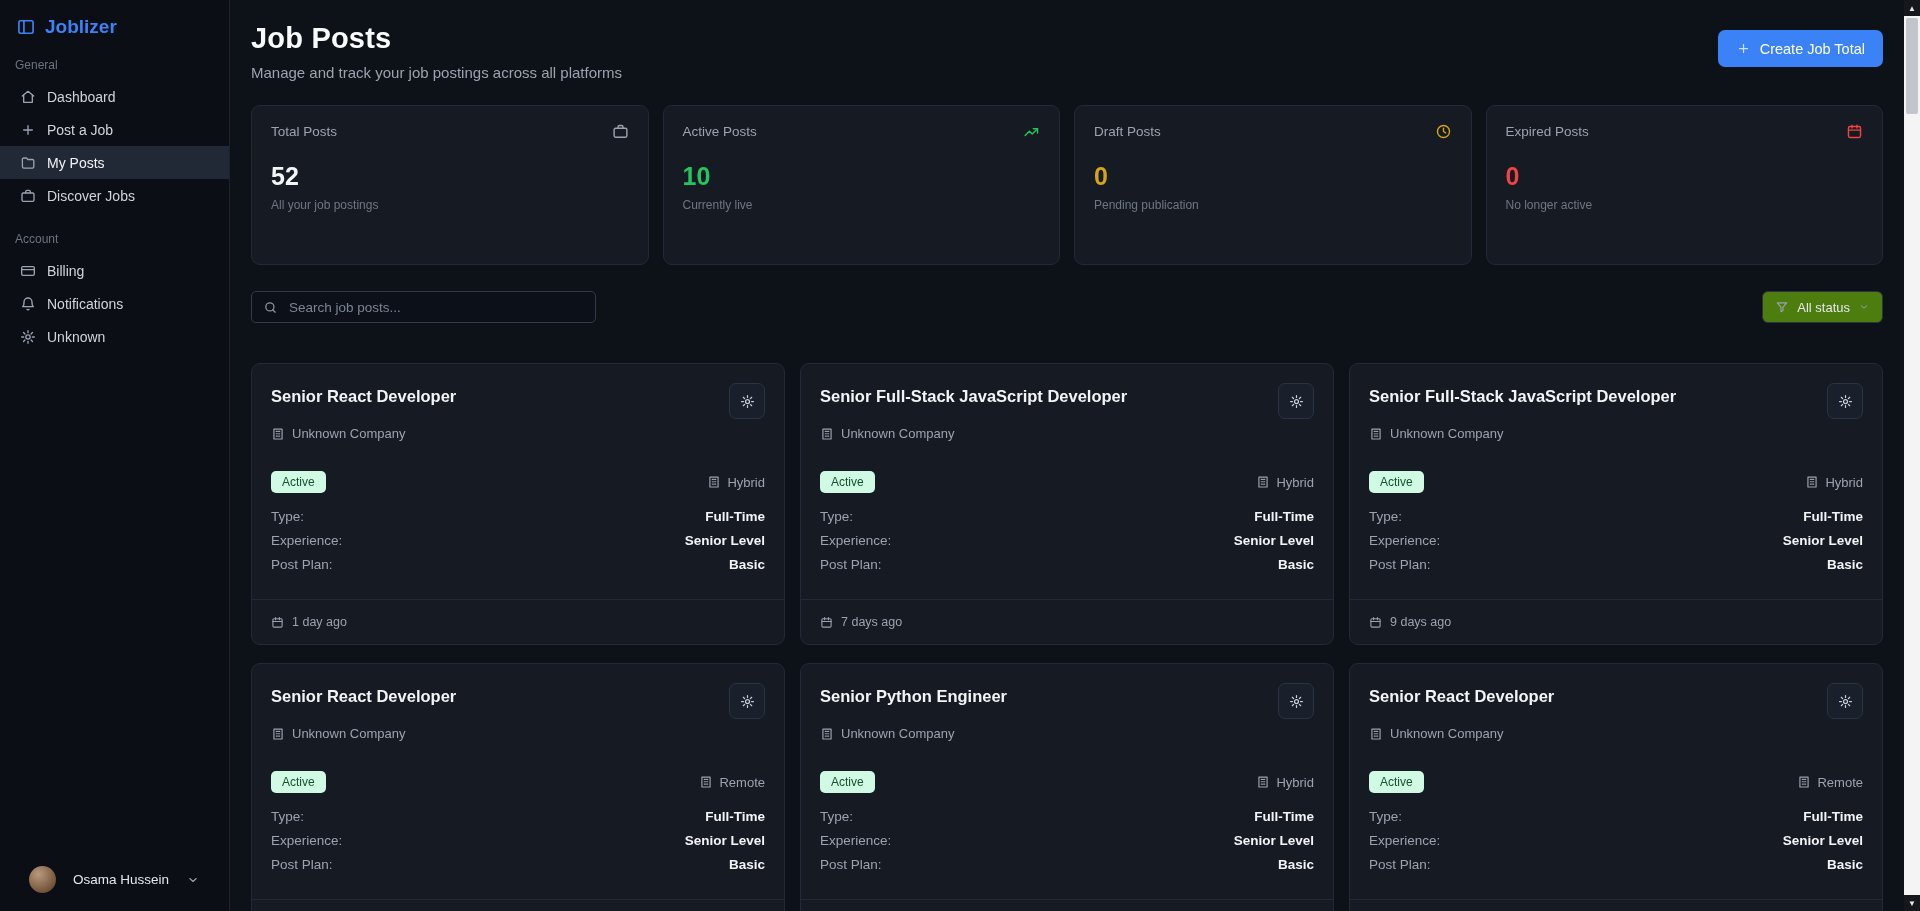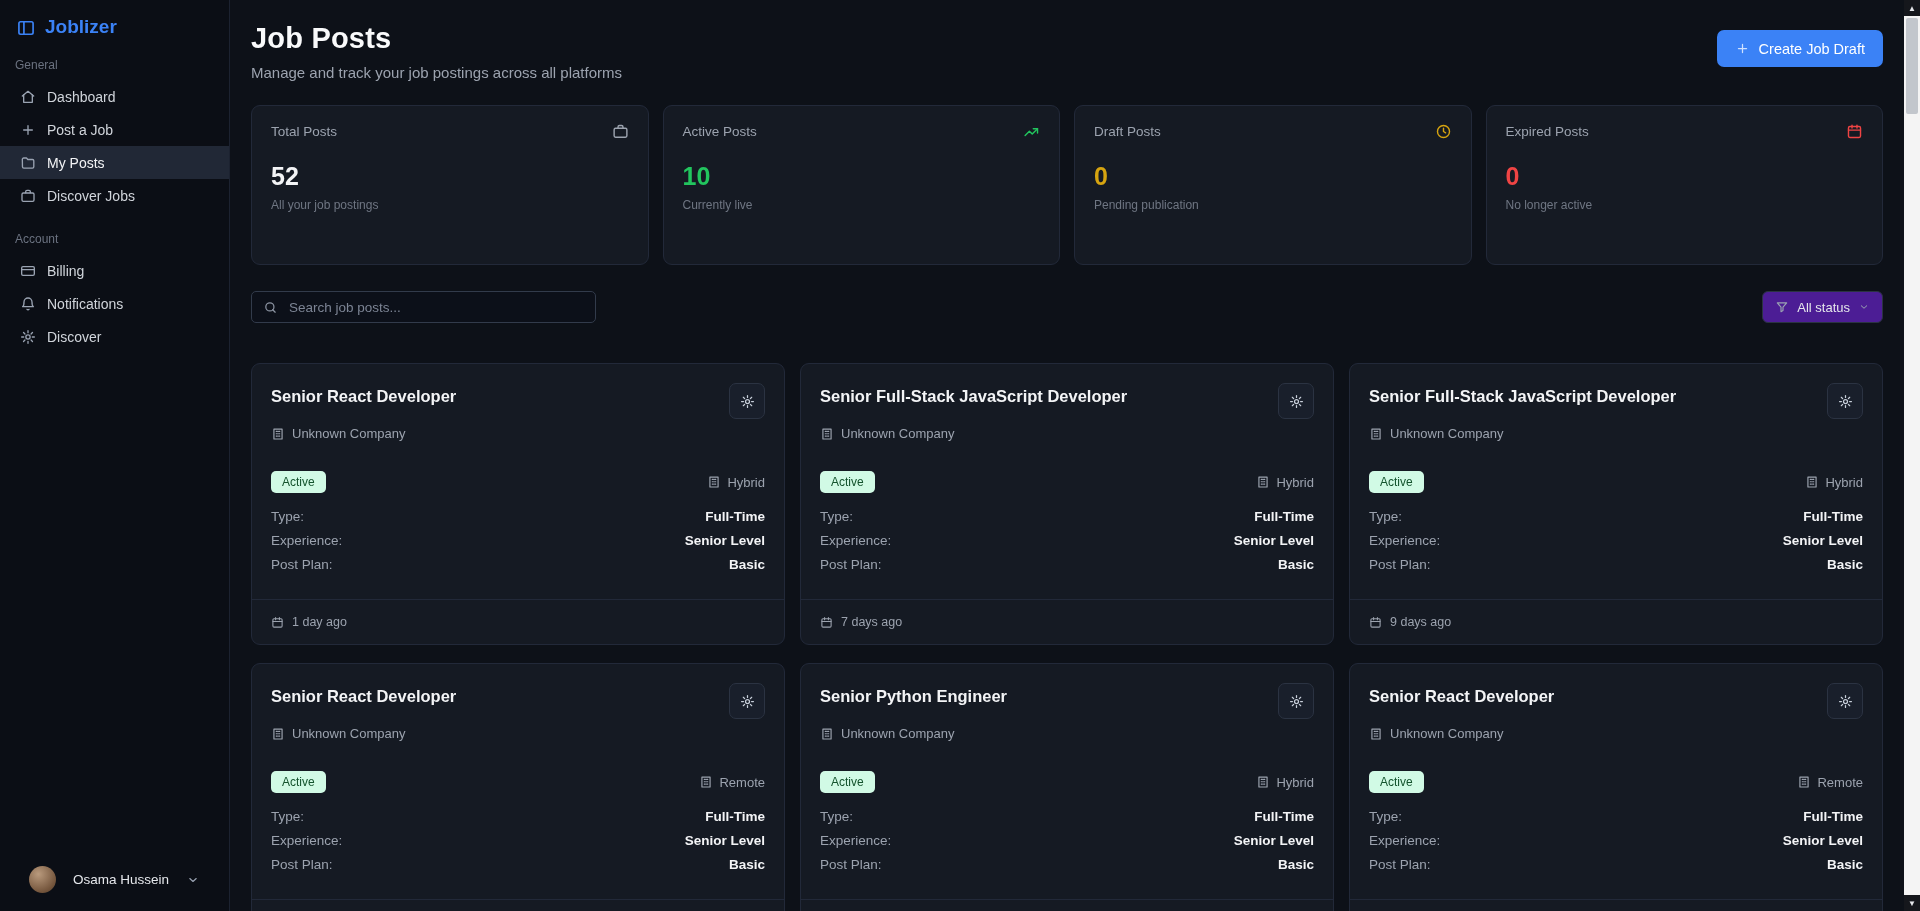--- a/index.html
+++ b/index.html
@@ -2,21 +2,21 @@
 <html><head>
 <meta charset="utf-8">
 <style>
   * { box-sizing: border-box; }
   html, body { margin:0; width:1920px; height:911px; overflow:hidden; }
   body { background:#0d1118; color:#e5e7eb; font-family:"Liberation Sans", sans-serif; display:flex; }
   .ic { fill:none; stroke:currentColor; stroke-width:2; stroke-linecap:round; stroke-linejoin:round; display:block; }
 
   
   .sidebar { width:230px; min-width:230px; height:100%; background:#0b0e15; border-right:1px solid #1c2230; display:flex; flex-direction:column; padding:16px 0 18px; }
-  .logo { display:flex; align-items:flex-end; gap:9px; padding:0 16px; color:#3b82f6; font-weight:bold; font-size:19px; cursor:pointer; }
+  .logo { display:flex; align-items:center; gap:9px; padding:0 16px; color:#3b82f6; font-weight:bold; font-size:19px; cursor:pointer; }
   .logo .ic { width:20px; height:20px; }
   .side-section-label { color:#6b7280; font-size:12px; padding:0 15px; margin:20px 0 8px; }
   .side-item { display:flex; align-items:center; gap:11px; height:33px; padding:0 20px; font-size:14px; color:#d1d5db; cursor:pointer; }
   .side-item .ic { width:16px; height:16px; color:#9aa3b2; }
   .side-item.active { background:#212836; color:#f3f4f6; }
   .user-row { margin-top:auto; display:flex; align-items:center; gap:17px; padding:0 15px; cursor:pointer;justify-content:center; }
   .avatar { width:27px; height:27px; border-radius:50%; background: radial-gradient(circle at 35% 30%, #b99a7d, #74553c 70%, #4e3a29); }
   .user-name { font-size:13.5px; color:#e5e7eb; }
   .user-row .ic { width:14px; height:14px; color:#9aa3b2; }
 
@@ -38,21 +38,21 @@
   .stat--total  .stat-icon  { color:#9ca3af; }
   .stat--active .stat-icon  { color:#22c55e; }  .stat--active  .stat-value { color:#22c55e; }
   .stat--draft  .stat-icon  { color:#d6a410; }  .stat--draft   .stat-value { color:#d6a410; }
   .stat--expired .stat-icon { color:#ef4444; }  .stat--expired .stat-value { color:#ef4444; }
 
   .toolbar { margin-top:26px; display:flex; justify-content:space-between; align-items:center; }
   .search-box { display:flex; align-items:center; gap:9px; width:345px; height:32px; background:#0c1019; border:1px solid #323b4b; border-radius:5px; padding:0 11px; }
   .search-box .ic { width:15px; height:15px; color:#8b93a1; }
   .search-box input { flex:1; background:transparent; border:none; outline:none; color:#e5e7eb; font-size:13.5px; font-family:inherit; }
   .search-box input::placeholder { color:#7c8494; }
-  .filter-box { display:flex; align-items:center; gap:8px; height:32px; padding:0 12px; background:#4c1d95; border:1px solid #2b3342; border-radius:6px; font-size:13px; color:#e5e7eb; cursor:pointer; }
+  .filter-box { display:flex; align-items:center; gap:8px; height:32px; padding:0 12px; background:#4d7c0f; border:1px solid #2b3342; border-radius:6px; font-size:13px; color:#e5e7eb; cursor:pointer; }
   .filter-box .ic { width:14px; height:14px; color:#9aa3b2; }
   .filter-box .chev { width:12px; height:12px; }
 
   .job-grid { margin-top:40px; display:grid; grid-template-columns:repeat(3,1fr); gap:18px 15px; }
   .job-card { background:#151a23; border:1px solid #222939; border-radius:9px; height:282px; display:flex; flex-direction:column; }
   .jc-body { padding:19px 19px 0; flex:1; display:flex; flex-direction:column; }
   .jc-head { display:flex; justify-content:space-between; align-items:flex-start; }
   .jc-title { font-size:16.5px; font-weight:bold; color:#f3f4f6; line-height:1.25; padding-right:10px; padding-top:3px; }
   .icon-btn { width:36px; height:36px; min-width:36px; border-radius:7px; background:#191f2b; border:1px solid #2b3342; color:#c6cdd8; display:flex; align-items:center; justify-content:center; cursor:pointer; }
   .icon-btn .ic { width:15px; height:15px; }
@@ -128,21 +128,21 @@
         <path d="M18 9a6 6 0 1 0-12 0c0 6-2 7-2 7h16s-2-1-2-7"></path>
         <path d="M10.5 20a2 2 0 0 0 3 0"></path>
       </svg>
     <span>Notifications</span>
   </div>
   <div class="side-item">
     <svg class="ic" viewBox="0 0 24 24">
         <circle cx="12" cy="12" r="3.2"></circle>
         <path d="M12 2.5v3M12 18.5v3M2.5 12h3M18.5 12h3M5.3 5.3l2.1 2.1M16.6 16.6l2.1 2.1M18.7 5.3l-2.1 2.1M7.4 16.6l-2.1 2.1"></path>
       </svg>
-    <span>Discover</span>
+    <span>Unknown</span>
   </div>
 
   <div class="user-row">
     <div class="avatar"></div>
     <span class="user-name">Osama Hussein</span>
     <svg class="ic" viewBox="0 0 24 24">
         <path d="m6.5 9.5 5.5 5 5.5-5"></path>
       </svg>
   </div>
 </div>
@@ -151,21 +151,21 @@
 
   <div class="page-header">
     <div>
       <div class="page-title">Job Posts</div>
       <div class="page-subtitle">Manage and track your job postings across all platforms</div>
     </div>
     <button class="btn-primary">
       <svg class="ic" viewBox="0 0 24 24">
           <path d="M12 5.5v13M5.5 12h13"></path>
         </svg>
-      <span>Create Job Draft</span>
+      <span>Create Job Total</span>
     </button>
   </div>
 
   <div class="stats">
     <div class="stat-card stat--total">
       <div class="stat-top">
         <span class="stat-label">Total Posts</span>
         <svg class="ic stat-icon" viewBox="0 0 24 24">
             <rect x="3" y="7.5" width="18" height="12.5" rx="2"></rect>
             <path d="M8.5 7V5.5a2 2 0 0 1 2-2h3a2 2 0 0 1 2 2V7"></path>

